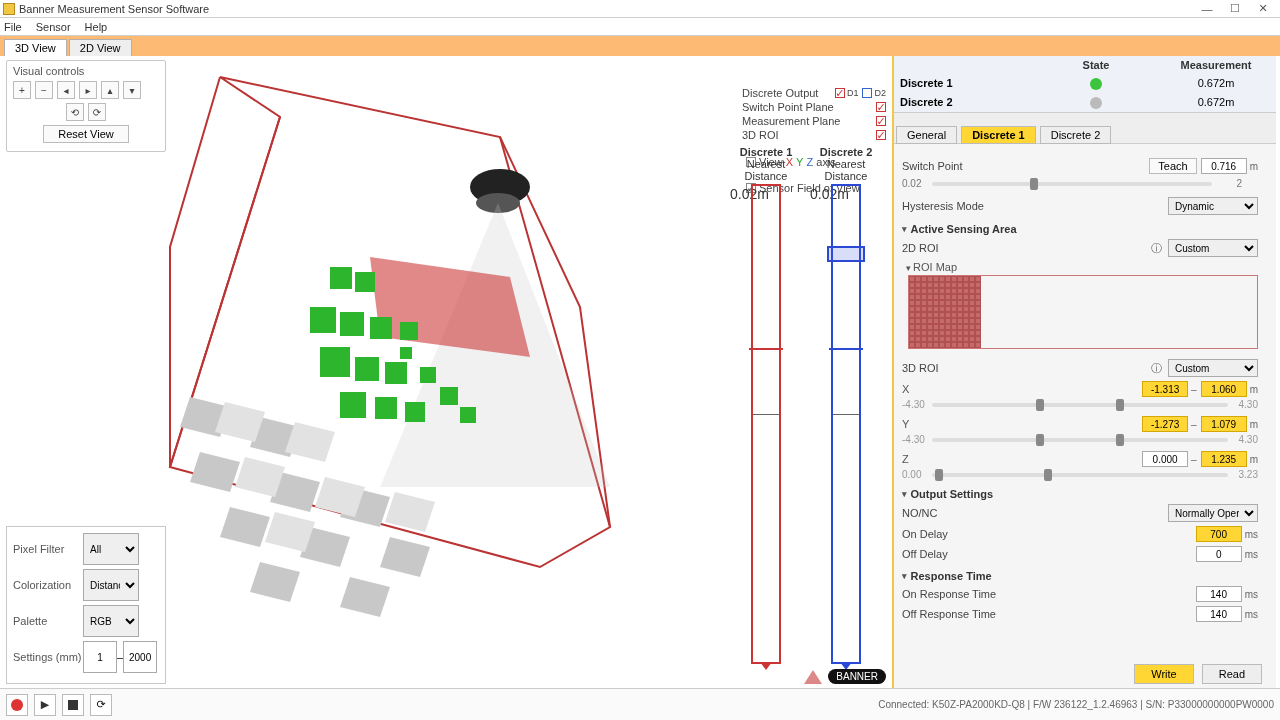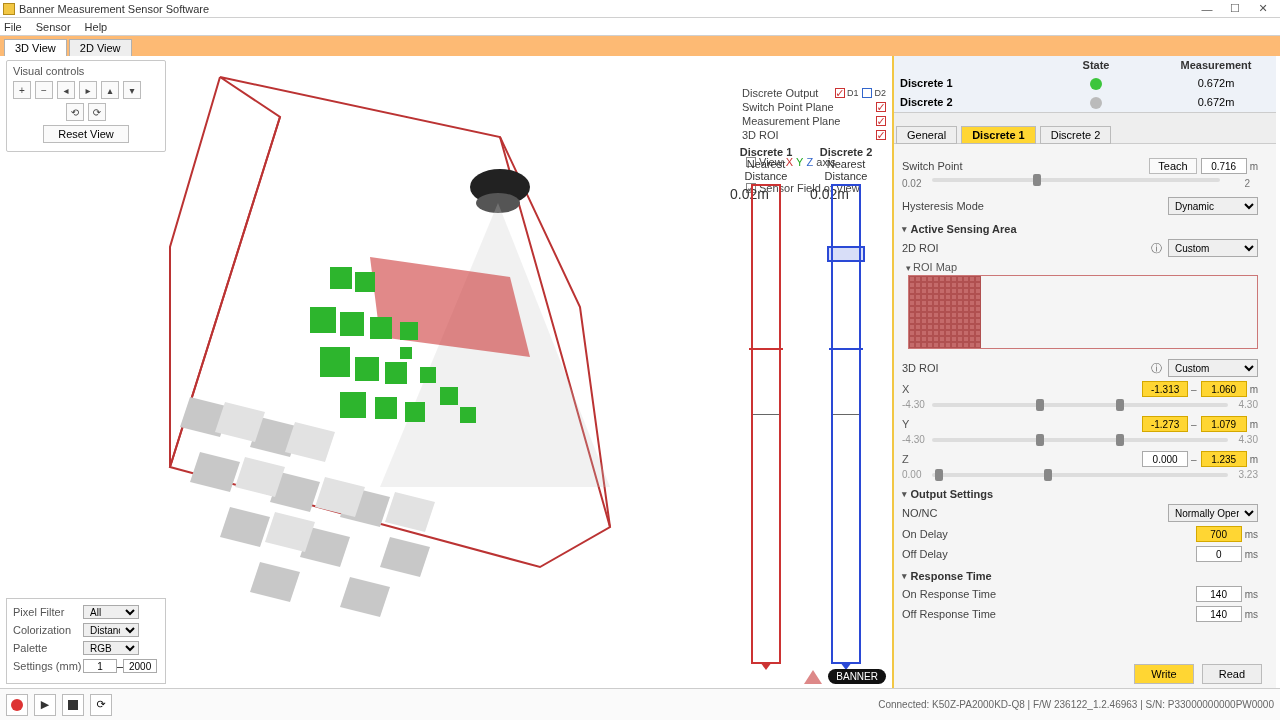--- a/index.html
+++ b/index.html
@@ -27,21 +27,21 @@
 .layers-box .row .lbl { flex:1; }
 .layers-box .cb { width:10px; height:10px; border:1px solid #888; margin-left:4px; display:inline-flex; align-items:center; justify-content:center;}
 .layers-box .cb.red { border-color:#c33; color:#c33;}
 .layers-box .cb.blue { border-color:#36c; color:#36c;}
 .layers-box .axis-row { margin-top:14px; display:flex; align-items:center;}
 .layers-box .axis-row .x{color:#c33;} .layers-box .axis-row .y{color:#2a2;} .layers-box .axis-row .z{color:#36c;}
 
 .filter-panel { position:absolute; bottom:4px; left:6px; width:160px; border:1px solid #c8c8c8; background:#fff; padding:6px; }
 .filter-panel .frow{ display:flex; align-items:center; margin-bottom:4px;}
 .filter-panel .frow label{ width:70px; color:#555;}
-.filter-panel select,.filter-panel input{ border:1px solid #aaa; height:14px; font-size:10px; padding:0 2px;}
+.filter-panel select,.filter-panel input{ border:1px solid #aaa; height:32px; font-size:10px; padding:0 2px;}
 .filter-panel select{ width:56px;}
 .filter-panel input{ width:34px; text-align:center;}
 
 .viewport { position:absolute; top:0; left:0; width:740px; height:100%; }
 .viewport svg { width:100%; height:100%; }
 
 .gauges { position:absolute; top:116px; right:6px; width:160px; height:520px; display:flex; gap:20px; justify-content:center;}
 .gauge-col{ width:60px; position:relative;}
 .gauge-col .glabel{position:absolute; top:-26px; width:100%; text-align:center; font-size:10px; color:#333;}
 .gauge-col .toplbl{ position:absolute; top:14px; left:-6px; font-size:14px; color:#333;}
@@ -69,21 +69,21 @@
 .rtabs .rtab.active{ background:#ffd633; font-weight:600;}
 .rpanel-body{ position:absolute; top:92px; bottom:34px; left:0; right:10px; overflow-y:auto; padding:6px 8px;}
 .rpanel-body::-webkit-scrollbar{ width:12px;}
 .rpanel-body::-webkit-scrollbar-thumb{ background:#c0c0c0;}
 .field-row{ display:flex; align-items:center; margin:4px 0;}
 .field-row .flabel{ flex:1; color:#444;}
 .field-row .teachbtn{ border:1px solid #bbb; background:#fafafa; padding:1px 8px; margin-right:4px; cursor:pointer;}
 .valbox{ width:46px; height:16px; border:1px solid #aaa; text-align:center; font-size:10px; padding:0 2px; }
 .valbox.yellow{ background:#ffd633; border-color:#d4a800;}
 .unit{ color:#666; font-size:10px; margin-left:3px;}
-.slider-row{ display:flex; margin:2px 8px 8px 0;}
+.slider-row{ display:flex; align-items:center; margin:2px 16px 8px 0;}
 .slider-row .minv{ width:30px; color:#777; font-size:10px;}
 .slider-row .maxv{ width:30px; color:#777; font-size:10px; text-align:right;}
 .slider-row .track{ flex:1; height:4px; background:#ddd; position:relative; border-radius:2px;}
 .slider-row .track .thumb{ position:absolute; top:-4px; width:8px; height:12px; background:#888; border-radius:2px;}
 .section-hdr{ font-weight:600; color:#333; margin:8px 0 4px 0; display:flex; align-items:center;}
 .section-hdr .caret{ margin-right:4px; font-size:9px; color:#555;}
 .subhdr{ color:#555; margin:4px 0 2px 4px;}
 .roi-grid{ margin-left:6px; display:grid; grid-template-columns:repeat(12,6px); grid-auto-rows:6px; gap:0; border:1px solid #c77;}
 .roi-grid div{ background:#c46a6a; border:0.5px solid #b05050;}
 .xyz-row{ display:flex; align-items:center; margin:2px 0;}

